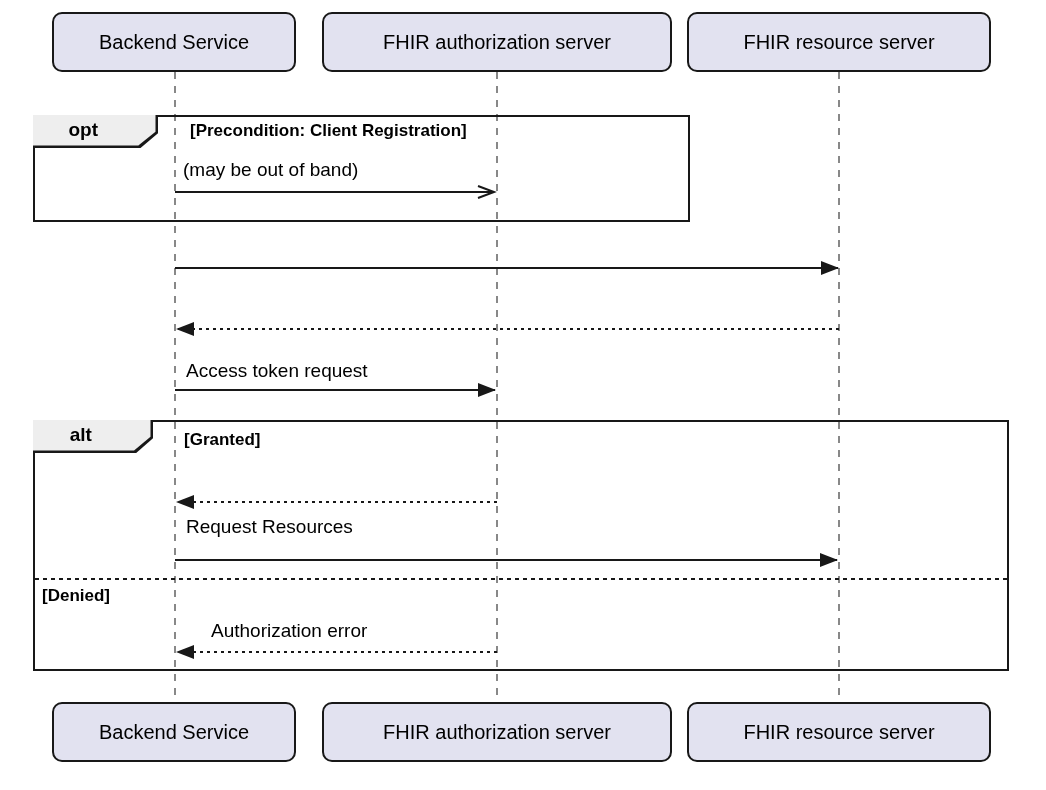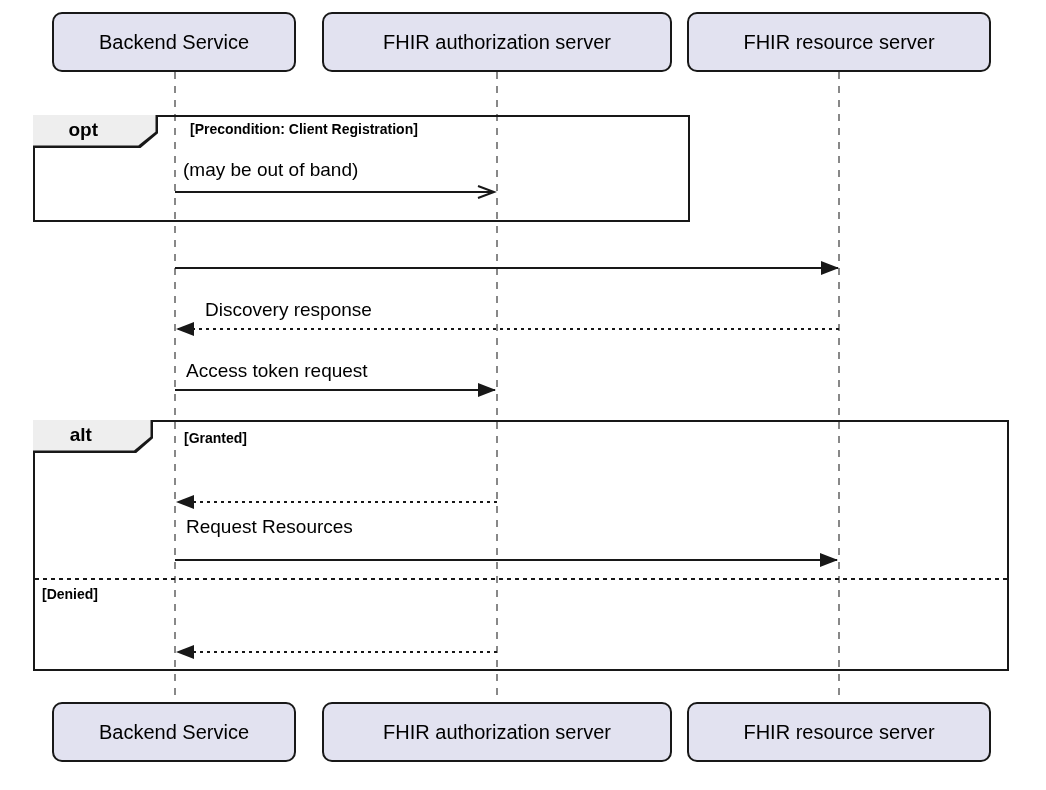--- a/index.html
+++ b/index.html
@@ -38,21 +38,21 @@
   }
   .pentagon-inner{
     position:absolute;left:0;top:0;right:2.5px;bottom:2.5px;
     background:var(--fragment-label-fill);
     clip-path:polygon(0 0,100% 0,100% 55%,86% 100%,0 100%);
     display:flex;align-items:center;justify-content:center;
     padding-right:22px;box-sizing:border-box;
     font-weight:bold;font-size:19px;color:var(--text);
   }
   .guard{
-    position:absolute;font-weight:bold;font-size:14px;color:var(--text);
+    position:absolute;font-weight:bold;font-size:17px;color:var(--text);
     white-space:nowrap;z-index:3;
   }
   .msg-label{
     position:absolute;font-size:19px;color:var(--text);white-space:nowrap;z-index:3;
   }
 </style>
 </head>
 <body>
 
 <div class="diagram">
@@ -101,23 +101,23 @@
 
   <div class="fragment" style="left:33px;top:420px;width:976px;height:251px;">
     <div class="pentagon" style="width:120px;">
       <div class="pentagon-inner">alt</div>
     </div>
   </div>
   <div class="guard" style="left:184px;top:430px;">[Granted]</div>
   <div class="guard" style="left:42px;top:586px;">[Denied]</div>
 
   <div class="msg-label" style="left:183px;top:159px;">(may be out of band)</div>
-  <div class="msg-label" style="left:205px;top:299px;">Discovery response</div>
   <div class="msg-label" style="left:186px;top:360px;">Access token request</div>
   <div class="msg-label" style="left:186px;top:516px;">Request Resources</div>
+  <div class="msg-label" style="left:211px;top:620px;">Authorization error</div>
 
   <div class="participant" style="left:52px;top:702px;width:244px;">
     <span>Backend Service</span>
   </div>
   <div class="participant" style="left:322px;top:702px;width:350px;">
     <span>FHIR authorization server</span>
   </div>
   <div class="participant" style="left:687px;top:702px;width:304px;">
     <span>FHIR resource server</span>
   </div>

